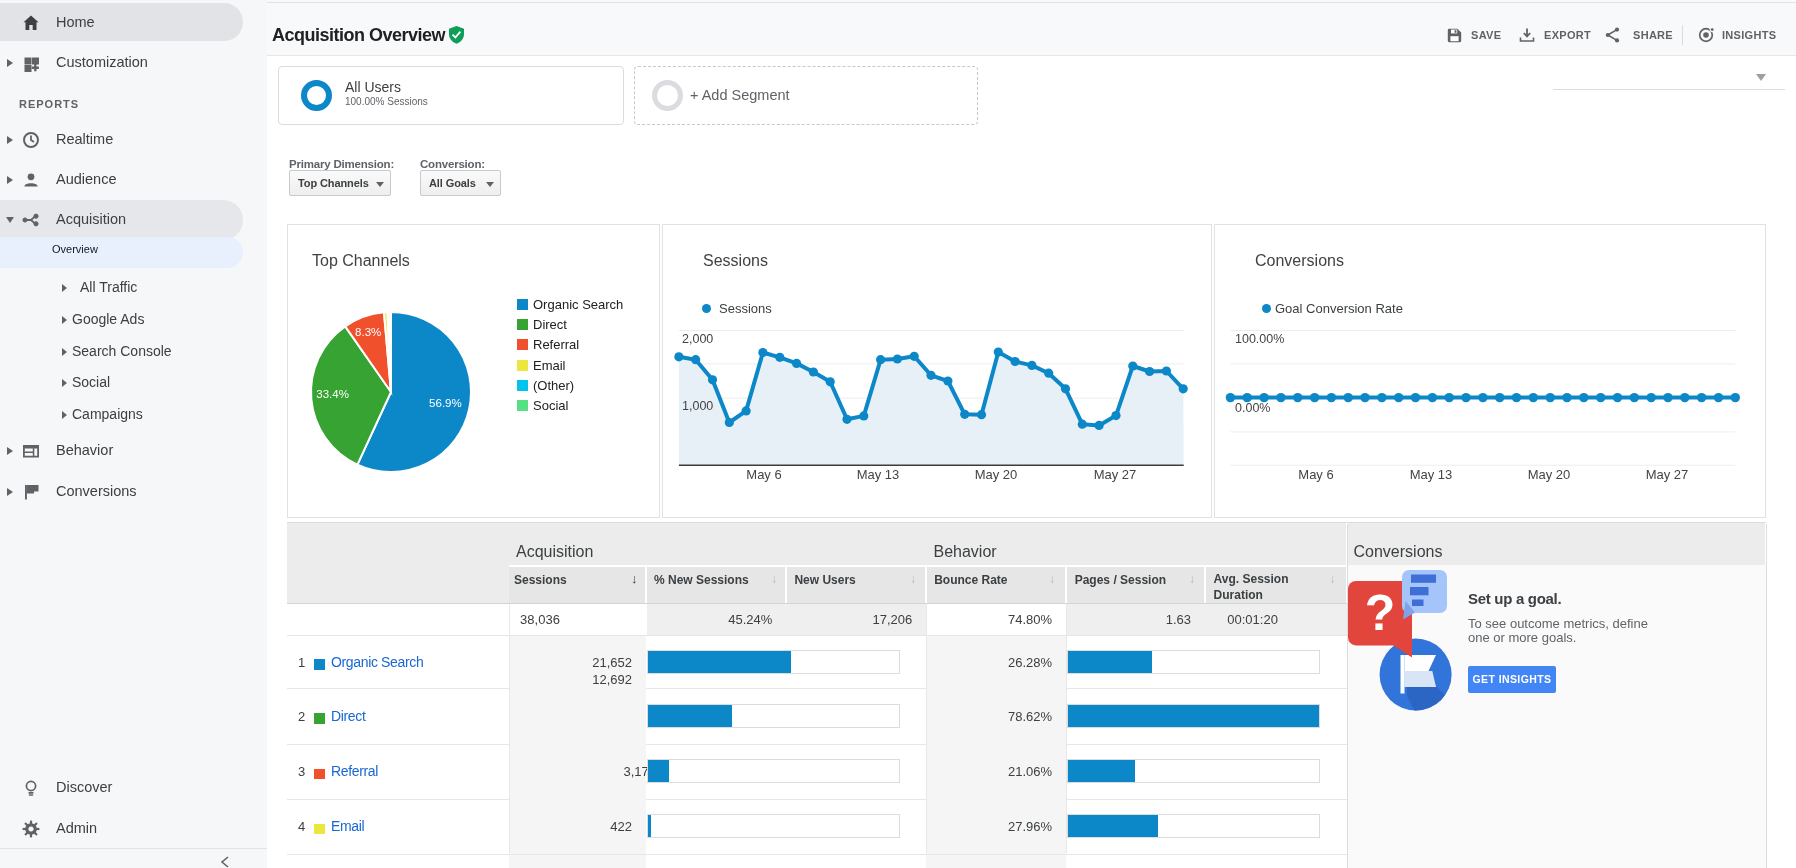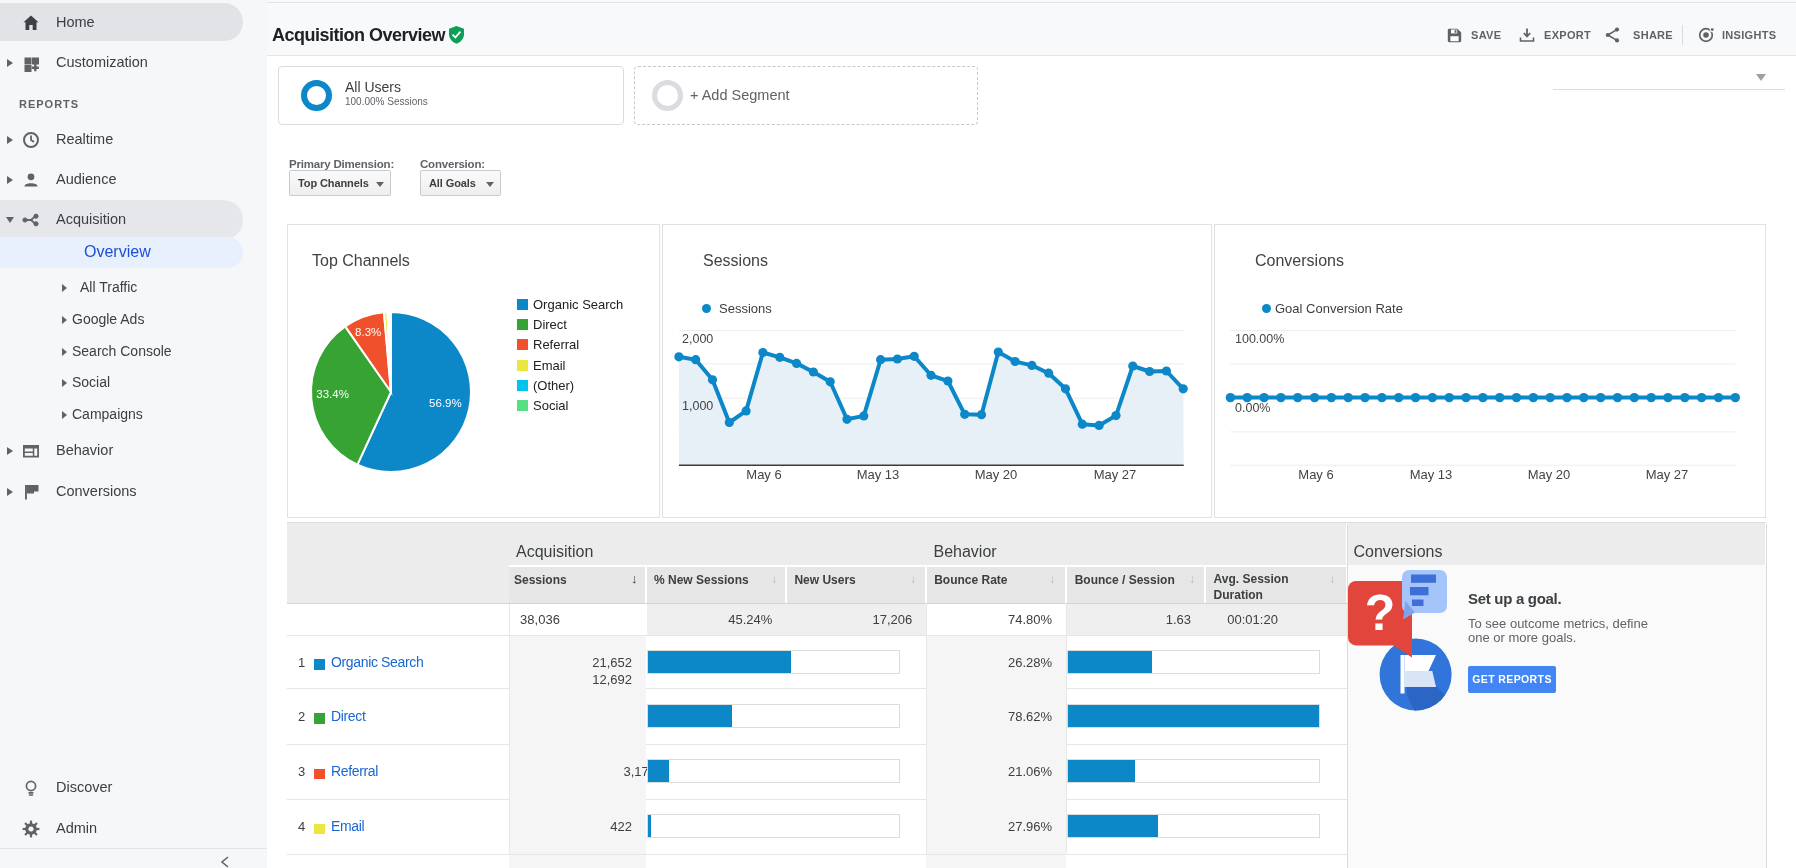--- a/index.html
+++ b/index.html
@@ -72,21 +72,21 @@
 <div class="trid" style="left:6px;top:217px"></div>
       <div class="sic" style="top:210px"><svg width="20" height="20" viewBox="0 0 20 20">
           <g fill="#5f6368" stroke="#5f6368">
             <circle cx="4" cy="10" r="2.1"></circle>
             <path d="M6 10 H10 M10 10 L13.5 6.8 M10 10 L13.5 13.2" fill="none" stroke-width="1.8"></path>
             <circle cx="15" cy="6.2" r="2.1"></circle>
             <circle cx="15" cy="13.8" r="2.1"></circle>
           </g>
         </svg></div>
       <div class="slab" style="top:211px;font-size:14.5px">Acquisition</div>
-<div class="sub" style="left:84px;top:243px;color:#1d4ed8;font-size:16px">Overview</div>
+<div class="sub" style="left:52px;top:243px;color:#0f172a;font-size:11px">Overview</div>
 <div class="tri" style="left:62px;top:284px;border-left-width:5px"></div>
 <div class="sub" style="left:80px;top:279px">All Traffic</div>
 <div class="tri" style="left:62px;top:316px;border-left-width:5px"></div>
 <div class="sub" style="left:72px;top:311px">Google Ads</div>
 <div class="tri" style="left:62px;top:347.5px;border-left-width:5px"></div>
 <div class="sub" style="left:72px;top:342.5px">Search Console</div>
 <div class="tri" style="left:62px;top:379px;border-left-width:5px"></div>
 <div class="sub" style="left:72px;top:374px">Social</div>
 <div class="tri" style="left:62px;top:411px;border-left-width:5px"></div>
 <div class="sub" style="left:72px;top:406px">Campaigns</div>
@@ -314,21 +314,21 @@
 <div class="abs" style="left:1067.1px;top:566.5px;width:136.9000000000001px;height:36.2px;background:#e6e6e6"></div>
 <div class="abs" style="left:1206.0px;top:566.5px;width:139.5999999999999px;height:36.2px;background:#e6e6e6"></div>
 <div class="abs" style="left:1347.5px;top:565px;width:418px;height:303px;background:#fafafa"></div>
 <div class="abs" style="left:516px;top:543px;font-size:16px;color:#3c4043">Acquisition</div>
 <div class="abs" style="left:933.5px;top:543px;font-size:16px;color:#3c4043">Behavior</div>
 <div class="abs" style="left:1353.5px;top:543px;font-size:16px;color:#3c4043">Conversions</div>
 <div class="hdrc" style="left:514px;top:573px">Sessions</div>
 <div class="hdrc" style="left:654px;top:573px">% New Sessions</div>
 <div class="hdrc" style="left:794.4px;top:573px">New Users</div>
 <div class="hdrc" style="left:934.2px;top:573px">Bounce Rate</div>
-<div class="hdrc" style="left:1074.7px;top:573px">Bounce / Session</div>
+<div class="hdrc" style="left:1074.7px;top:573px">Pages / Session</div>
 <div class="hdrc" style="left:1213.6px;top:571px;line-height:16px">Avg. Session<br>Duration</div>
 <div class="sarr" style="left:631px;top:571px;color:#3c4043;font-weight:bold;font-size:13px">↓</div>
 <div class="sarr" style="left:771px;top:572px">↓</div>
 <div class="sarr" style="left:910px;top:572px">↓</div>
 <div class="sarr" style="left:1049px;top:572px">↓</div>
 <div class="sarr" style="left:1189px;top:572px">↓</div>
 <div class="sarr" style="left:1329.5px;top:572px">↓</div>
 <div class="abs" style="left:287px;top:602.7px;width:1060.5px;height:1px;background:#d4d4d4"></div>
 <div class="abs" style="left:646.5px;top:603.7px;width:279.7px;height:31.3px;background:#efefef"></div>
 <div class="abs" style="left:1066.6px;top:603.7px;width:280px;height:31.3px;background:#efefef"></div>
@@ -413,13 +413,13 @@
 </svg>
 <svg class="abs" style="left:1402px;top:569.5px" width="45" height="50" viewBox="0 0 45 50">
 <path d="M7 0 H38 a7 7 0 0 1 7 7 V36 a7 7 0 0 1 -7 7 H7 a7 7 0 0 1 -7 -7 V7 a7 7 0 0 1 7 -7 Z" fill="#a5c5fa"></path>
 <path d="M13 42.5 L1 49.5 L3.5 31 Z" fill="#7fa3e8"></path>
 <rect x="9" y="4.5" width="25" height="8.3" fill="#3d6fd7"></rect>
 <rect x="8" y="17" width="18.5" height="8.3" fill="#3d6fd7"></rect>
 <rect x="10" y="29.5" width="11.5" height="6.5" fill="#3d6fd7"></rect>
 </svg>
 <div class="abs" style="left:1468px;top:589.5px;font-size:15px;letter-spacing:-.3px;font-weight:bold;color:#3c4043">Set up a goal.</div>
 <div class="abs" style="left:1468px;top:616.5px;font-size:13px;color:#5f6368;line-height:14.6px">To see outcome metrics, define<br>one or more goals.</div>
-<div class="abs" style="left:1468px;top:666px;width:88px;height:27px;background:#4285f4;border-radius:2px;color:#fff;font-size:10.5px;font-weight:bold;letter-spacing:.4px;text-align:center;line-height:27px">GET REPORTS</div>
+<div class="abs" style="left:1468px;top:666px;width:88px;height:27px;background:#4285f4;border-radius:2px;color:#fff;font-size:10.5px;font-weight:bold;letter-spacing:.4px;text-align:center;line-height:27px">GET INSIGHTS</div>
 </div>
 </body></html>

